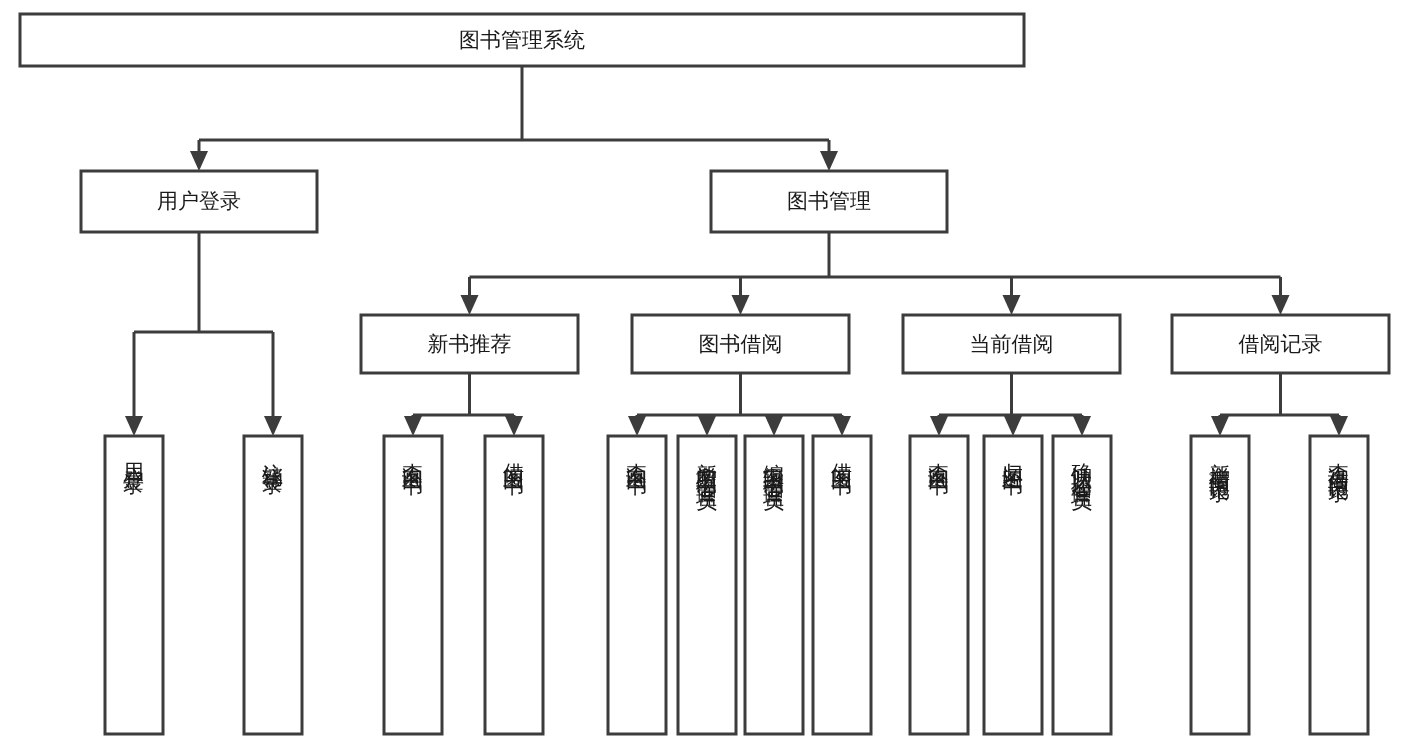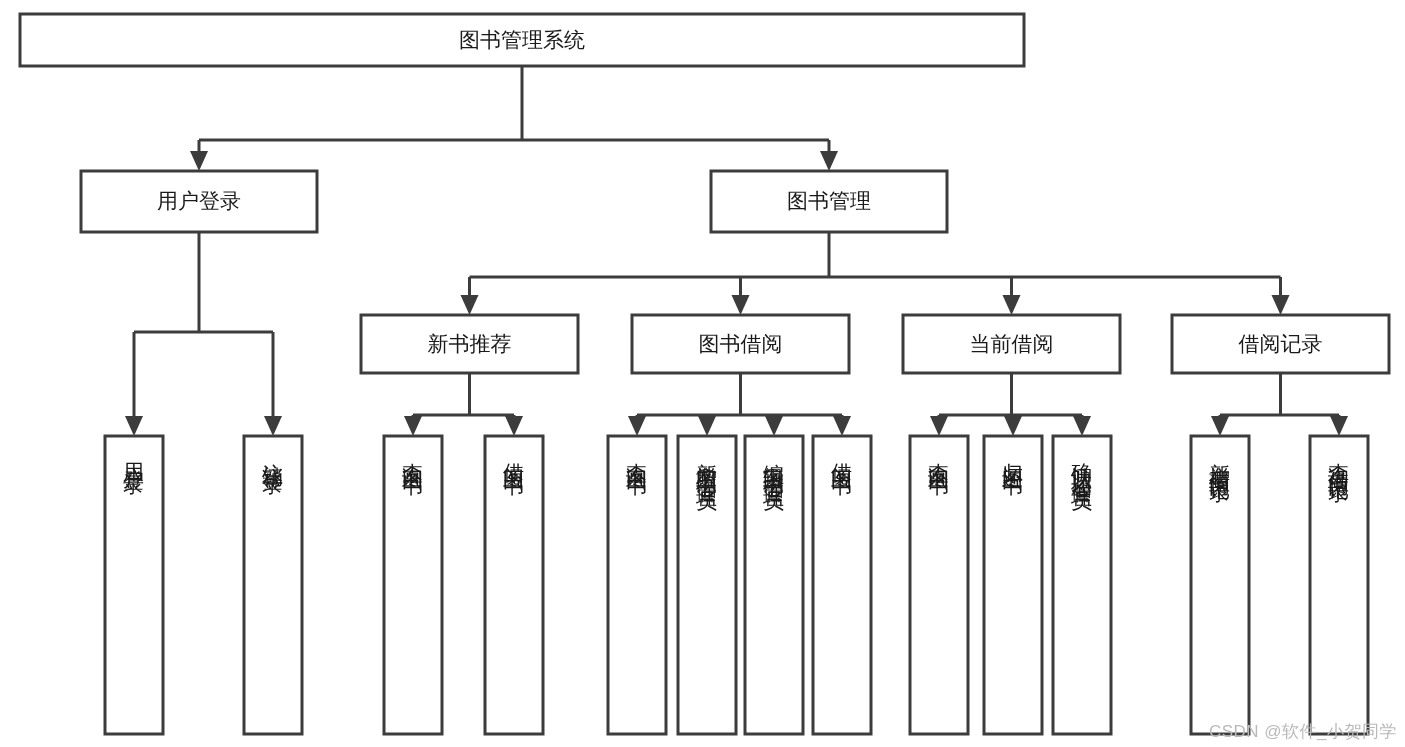--- a/index.html
+++ b/index.html
@@ -242,14 +242,13 @@
         <span class="v-label">确认归还（管理员）</span>
       </div>
       <div class="v-label-wrap" style="left: 1191px; top: 446px; width: 58px; height: 286px;">
         <span class="v-label">新增借阅记录</span>
       </div>
       <div class="v-label-wrap" style="left: 1310px; top: 446px; width: 58px; height: 286px;">
         <span class="v-label">查询借阅记录</span>
       </div>
     </div>
 
-  <div id="watermark">CSDN @软件_小贺同学</div>
 </div>
 
 </body></html>

